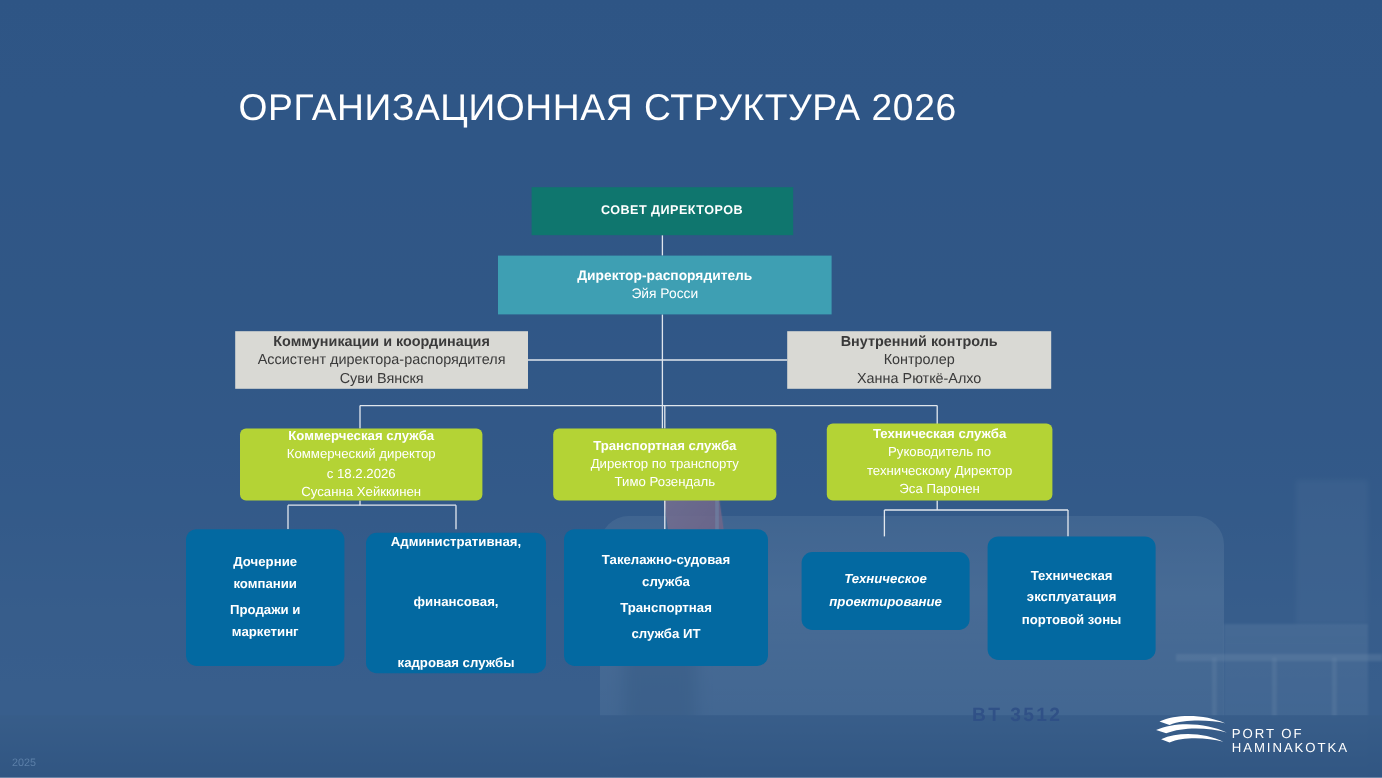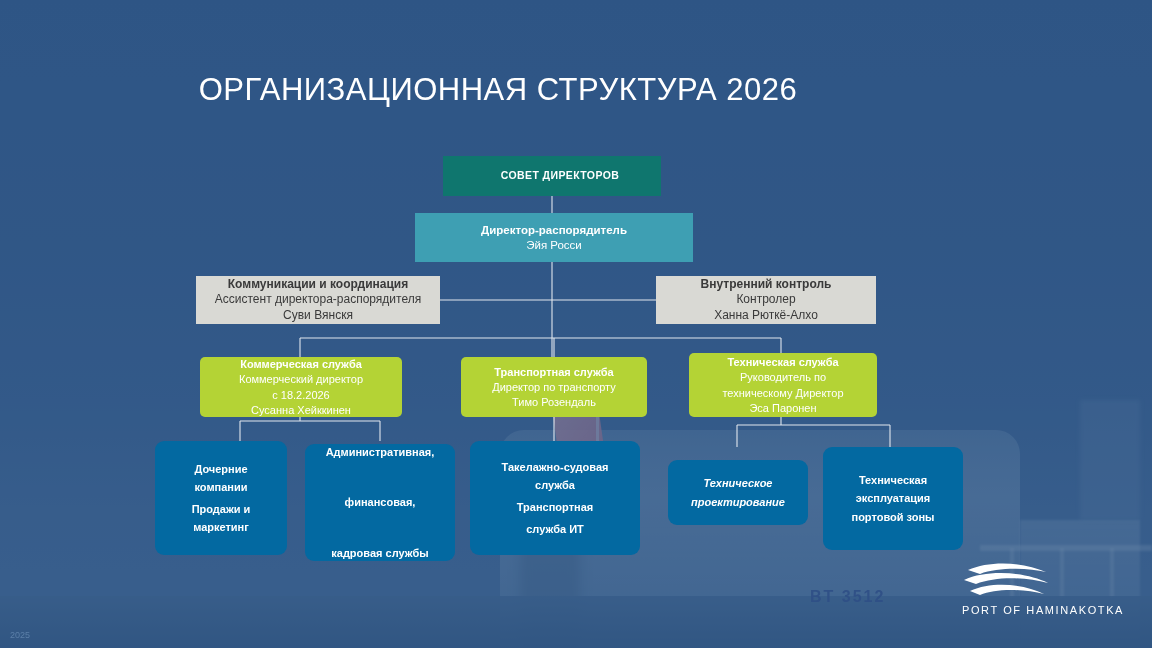--- a/index.html
+++ b/index.html
@@ -164,22 +164,22 @@
   }
   .n-pink .line-text { margin: 2px 0; }
   .n-green .line-text { margin: 0.5px 0; }
 
   
   .logo {
     position: absolute;
     left: 962px; top: 560px;
     width: 178px; height: 70px;
     display: flex;
-    flex-direction: column;
-    align-items: flex-start;
+    flex-direction: row;
+    align-items: flex-end;
   }
   .logo-text {
     color: #ffffff;
     font-size: 11px;
     letter-spacing: 1.6px;
     margin-top: 2px;
   }
   .tank-label {
     position: absolute;
     left: 810px; top: 588px;

